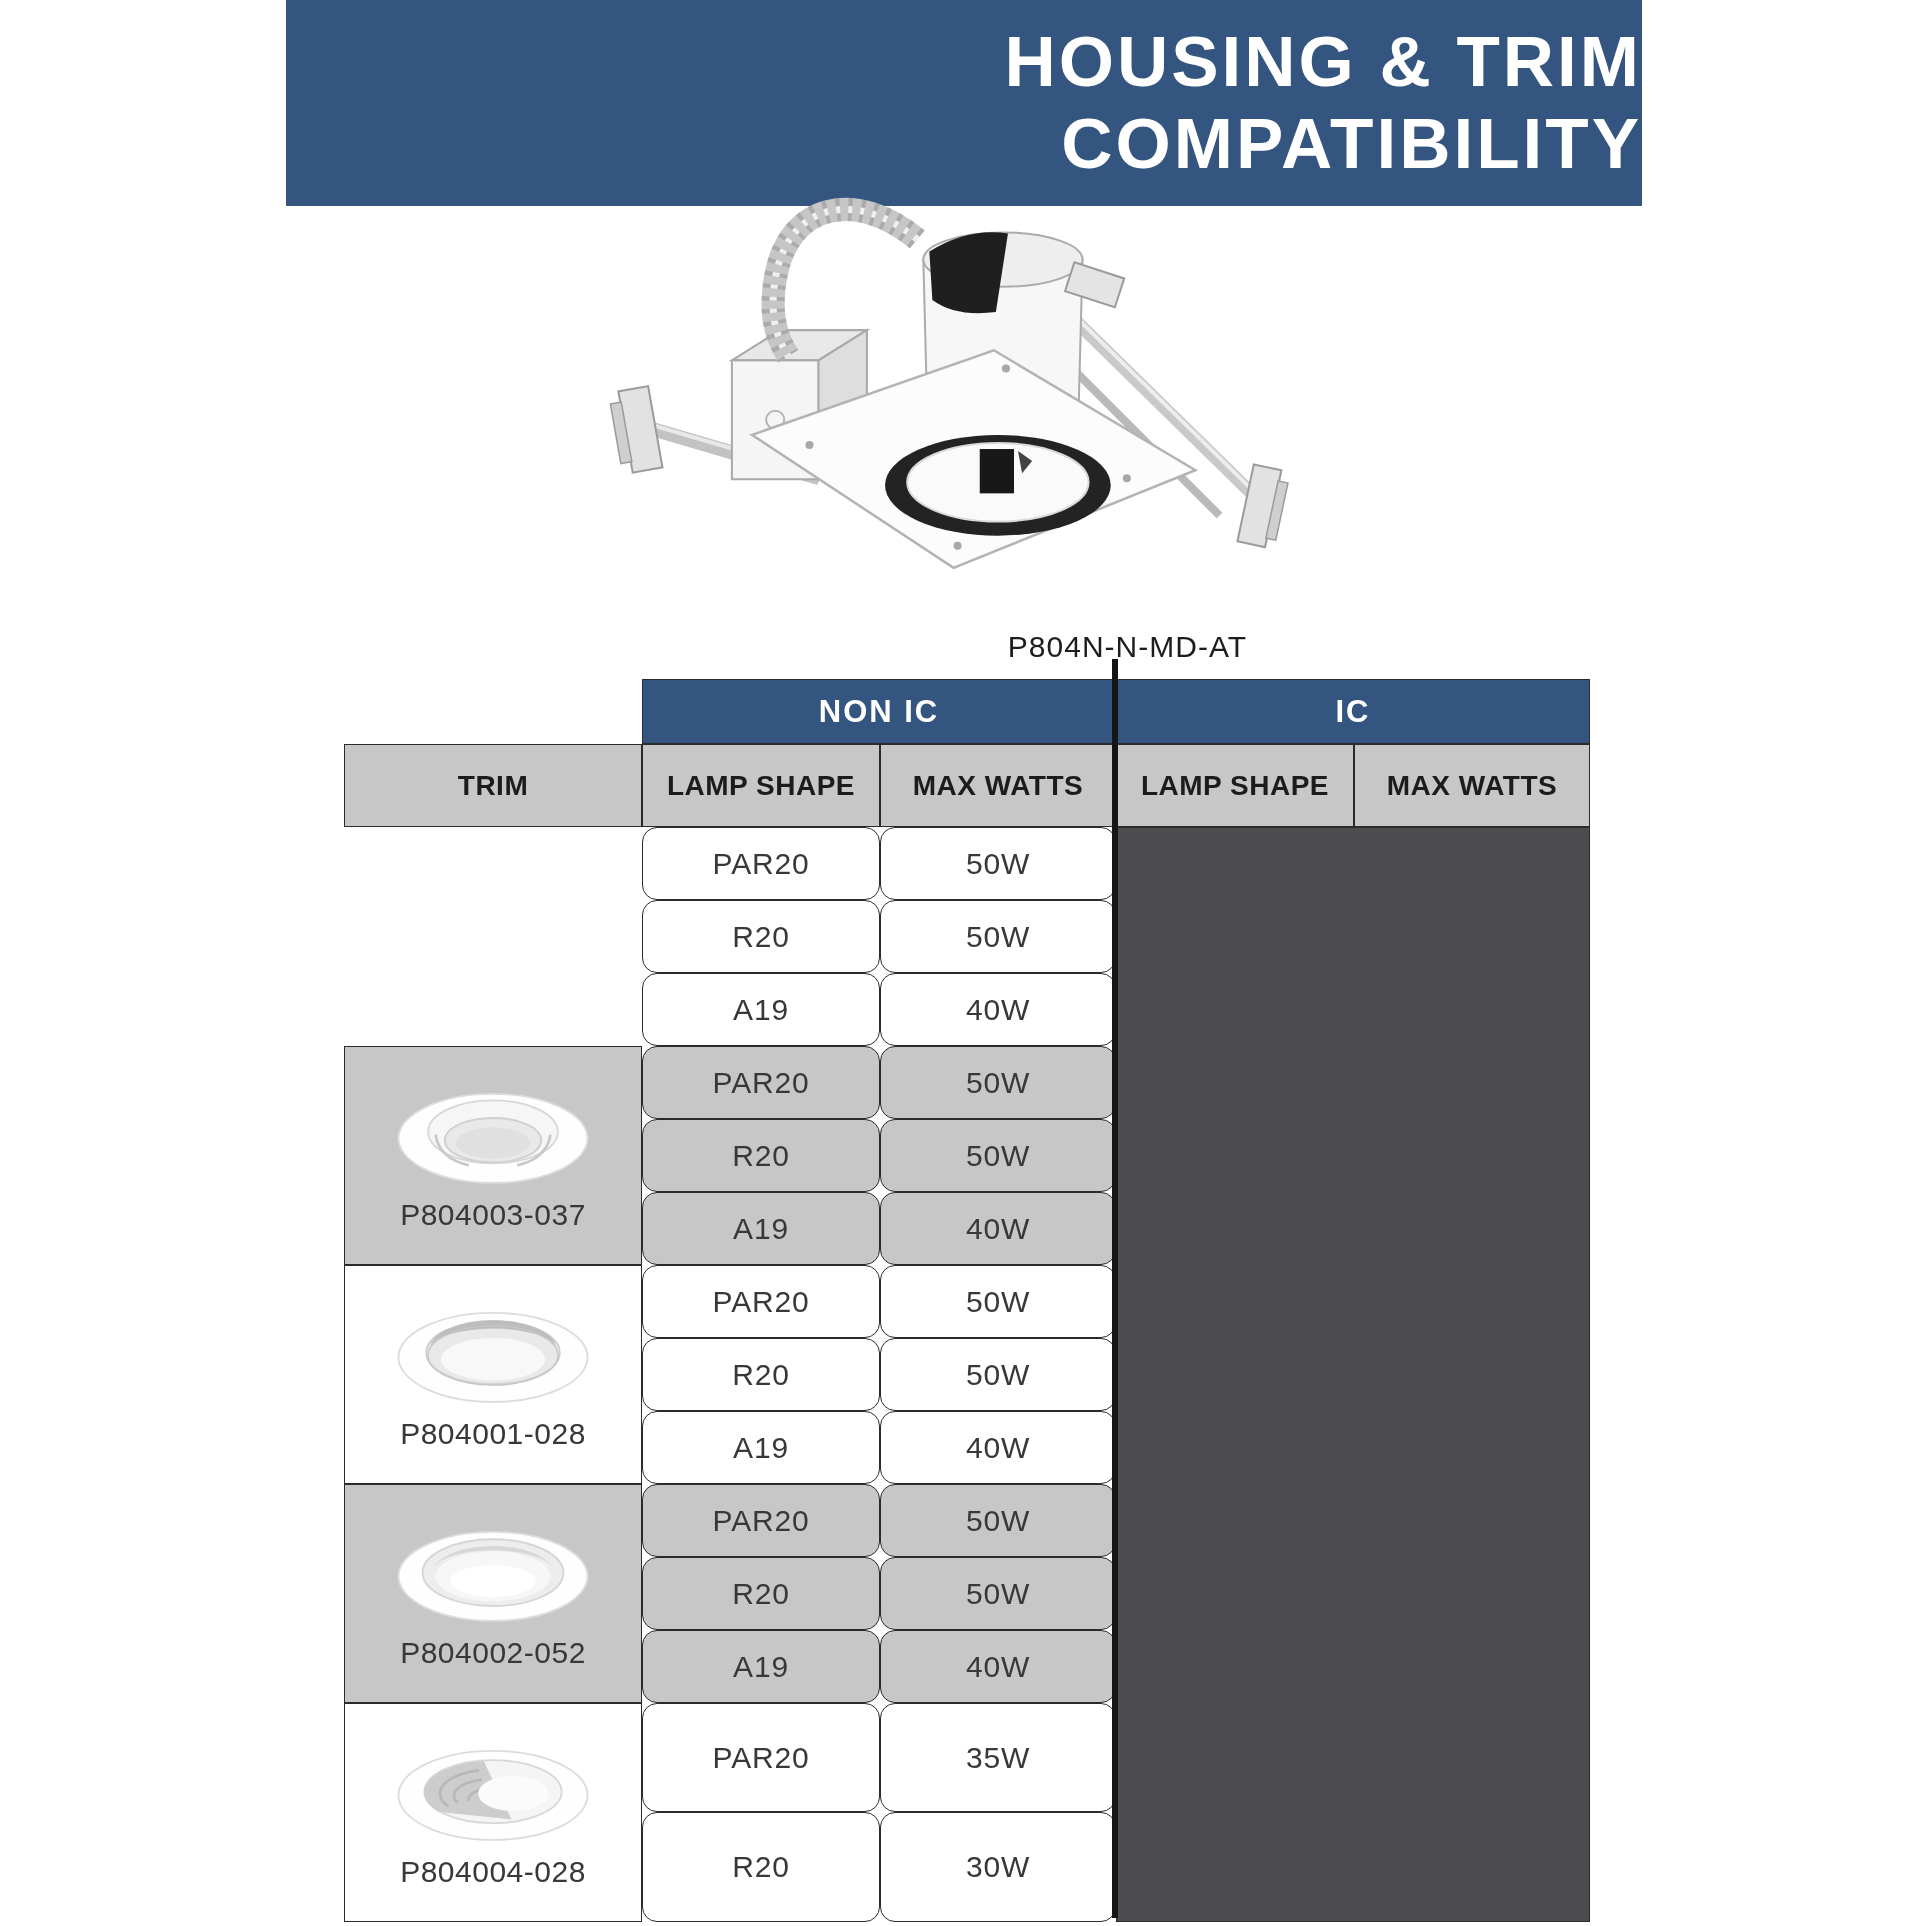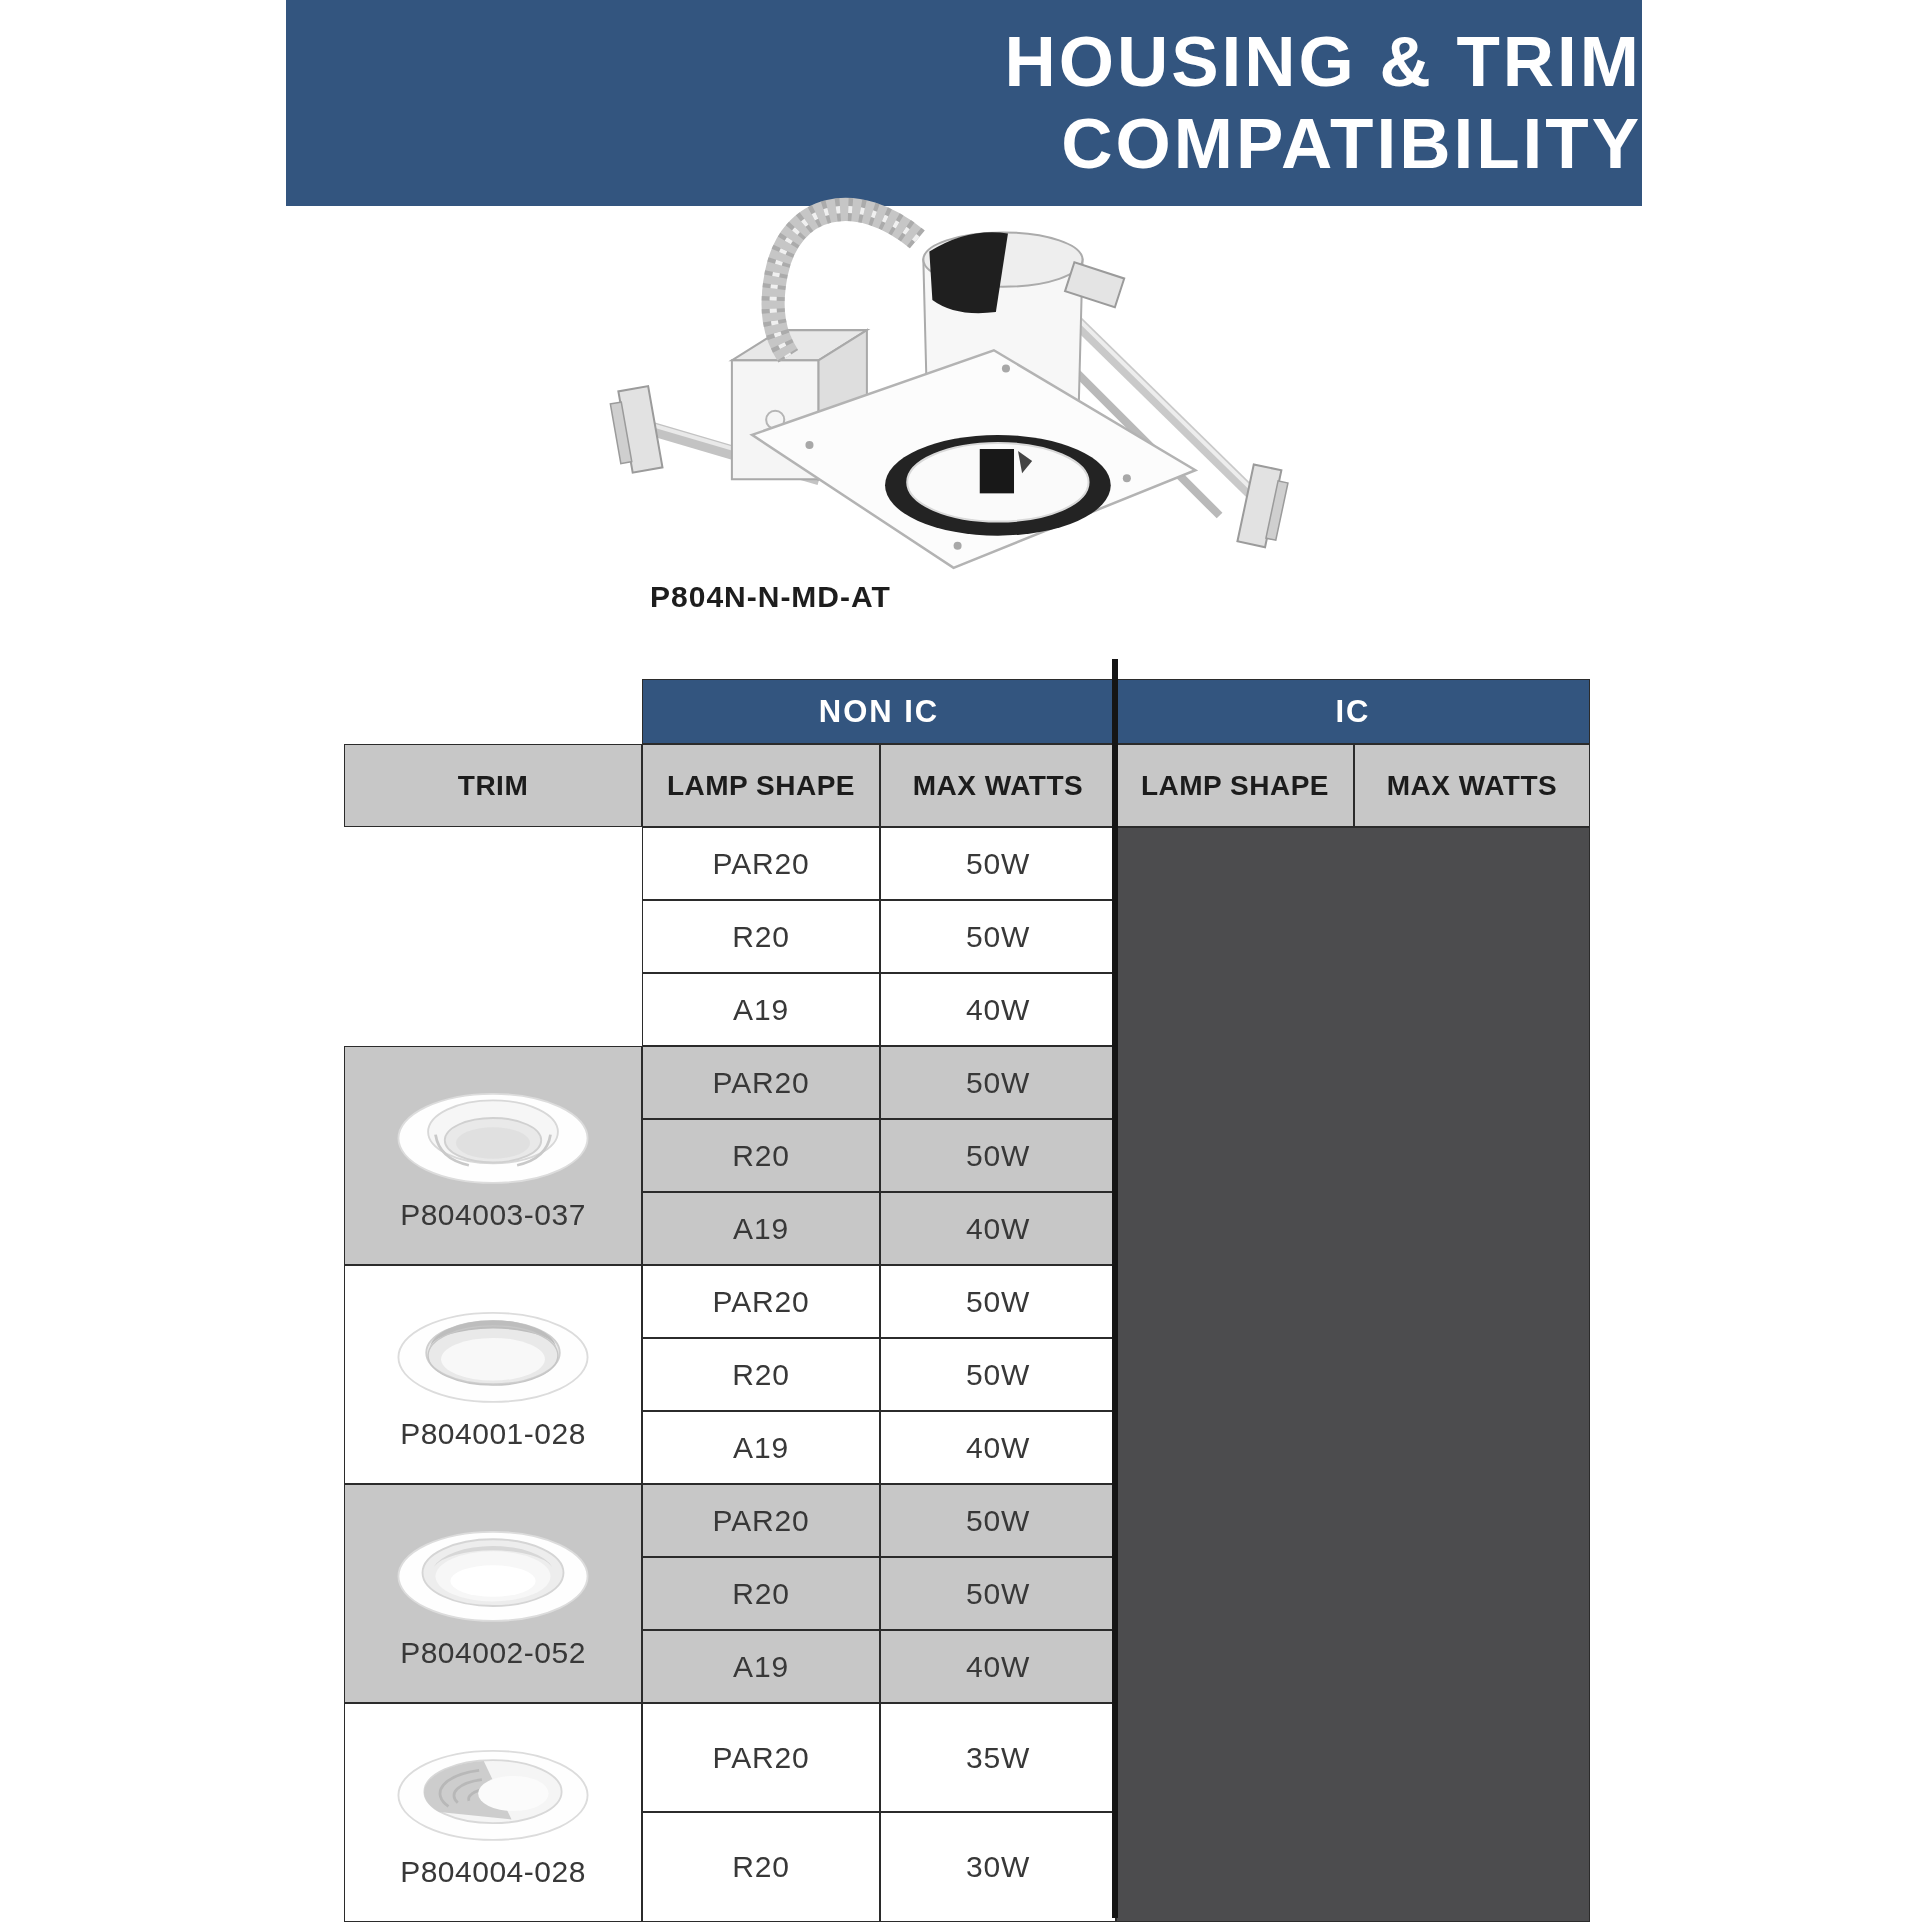--- a/index.html
+++ b/index.html
@@ -23,22 +23,22 @@
     position:absolute;left:286px;top:0;width:1356px;height:206px;
     background:var(--banner-blue);
     display:flex;flex-direction:column;align-items:flex-end;justify-content:center;
     color:#fff;font-weight:bold;font-size:71px;letter-spacing:3px;line-height:1.16;
     text-align:center;
   }
   
   .product-image{position:absolute;left:597px;top:181px;width:697px;height:398px;}
   
   .model-label{
-    position:absolute;left:650px;top:580px;width:597px;text-align:left;
-    font-weight:bold;font-size:30px;letter-spacing:1px;color:#1d1d1d;
+    position:absolute;left:650px;top:630px;width:597px;text-align:right;
+    font-weight:normal;font-size:30px;letter-spacing:1px;color:#1d1d1d;
   }
   
   .comp-table{
     position:absolute;left:344px;top:659px;width:1245px;height:1259px;
     display:grid;
     grid-template-columns:298px 238px 236px 238px 236px;
     grid-template-rows:85px 83px repeat(12,73px) 109px 110px;
   }
   .cell{
     border:1px solid var(--table-border);
@@ -47,21 +47,21 @@
   }
   .cell-empty{border:none;background:#fff;}
   .hdr-blue{
     background:var(--banner-blue);color:#fff;font-weight:bold;
     font-size:31px;letter-spacing:2px;margin-top:20px;
   }
   .hdr-gray{
     background:var(--header-gray);font-weight:bold;font-size:28px;
     letter-spacing:0.5px;color:#1c1c1c;text-align:center;
   }
-  .lamp-cell{font-size:30px;color:var(--text-dark);letter-spacing:0.8px;}
+  .lamp-cell{font-size:30px;color:var(--text-dark);letter-spacing:0.8px;border-radius:15px;}
   .shaded{background:var(--row-shade);}
   .ic-region{background:var(--ic-dark);}
   .trim-cell{
     flex-direction:column;justify-content:center;gap:2px;padding:6px 4px;
   }
   .trim-cell svg{flex:0 0 auto;}
   .part-no{
     font-size:30px;color:var(--text-dark);letter-spacing:0.5px;
     line-height:1.2;text-align:center;
   }

